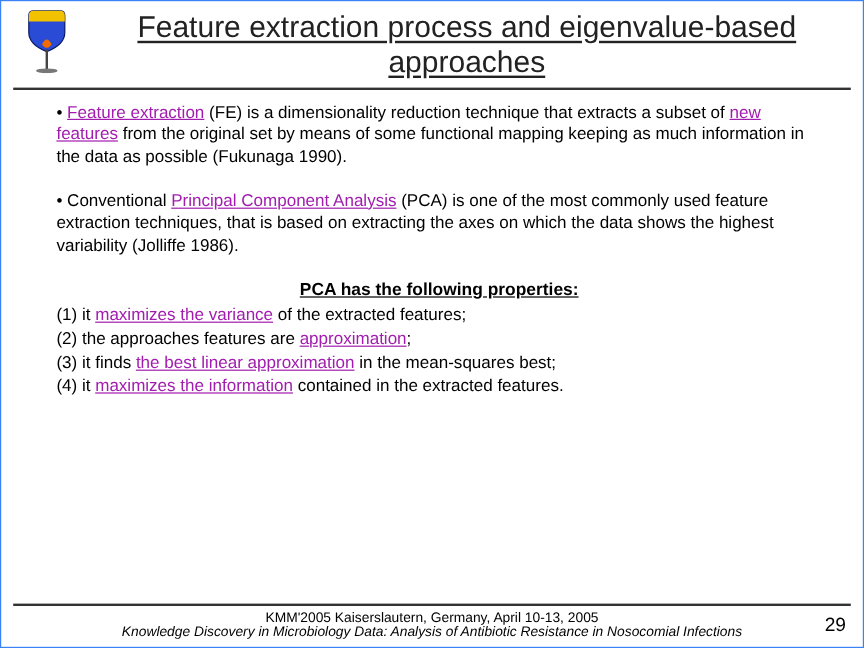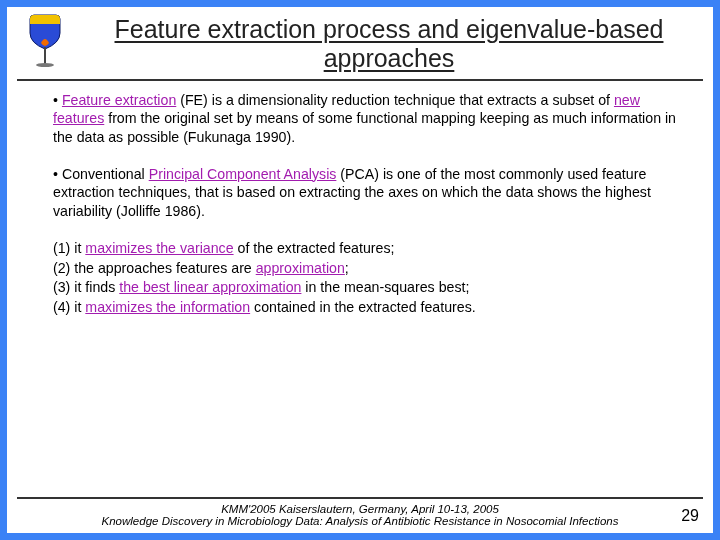--- a/index.html
+++ b/index.html
@@ -1,21 +1,21 @@
 <!DOCTYPE html>
 <html><head>
 <meta charset="utf-8">
 <style>
   * { margin: 0; padding: 0; box-sizing: border-box; }
   html, body { width: 720px; height: 540px; font-family: Arial, sans-serif; background: #fff; }
   .slide {
     width: 720px;
     height: 540px;
     position: relative;
-    border: 7px solid #3b82f6;
+    border: 1px solid #3b82f6;
     background: #fff;
   }
   .header-row {
     display: flex;
     align-items: flex-start;
     padding: 6px 8px 0 8px;
   }
   .logo-box {
     width: 60px;
     height: 54px;
@@ -59,21 +59,21 @@
     font-size: 14.5px;
   }
   .list-item { margin-bottom: 1px; }
   .footer {
     position: absolute;
     left: 0; right: 0; bottom: 6px;
     text-align: center;
     font-size: 11.5px;
     color: #000;
   }
-  .footer .line1 { display: block; font-style: italic; }
+  .footer .line1 { display: block; }
   .footer .line2 { font-style: italic; display: block; }
   .footer-divider {
     margin: 0 10px 4px 10px;
     border: none;
     border-top: 2px solid #333;
   }
   .pagenum {
     position: absolute;
     right: 14px;
     bottom: 8px;
@@ -104,20 +104,21 @@
   <div class="body">
 
     <div class="para">
       <span class="bullet"></span><span class="red under">Feature extraction</span><span> (FE) is a dimensionality reduction technique that extracts a subset of </span><span class="red under">new features</span><span> from the original set by means of some functional mapping keeping as much information in the data as possible (Fukunaga 1990).</span>
     </div>
 
     <div class="para">
       <span class="bullet"></span><span>Conventional </span><span class="red under">Principal Component Analysis</span><span> (PCA) is one of the most commonly used feature extraction techniques, that is based on extracting the axes on which the data shows the highest variability (Jolliffe 1986).</span>
     </div>
 
+    <div class="list-heading">PCA has the following properties:</div>
 
     <div class="list-item">
       <span>(1)</span><span> it </span><span class="red under">maximizes the variance</span><span> of the extracted features;</span>
     </div>
     <div class="list-item">
       <span>(2)</span><span> the approaches features are </span><span class="red under">approximation</span><span>;</span>
     </div>
     <div class="list-item">
       <span>(3)</span><span> it finds </span><span class="red under">the best linear approximation</span><span> in the mean-squares best;</span>
     </div>

